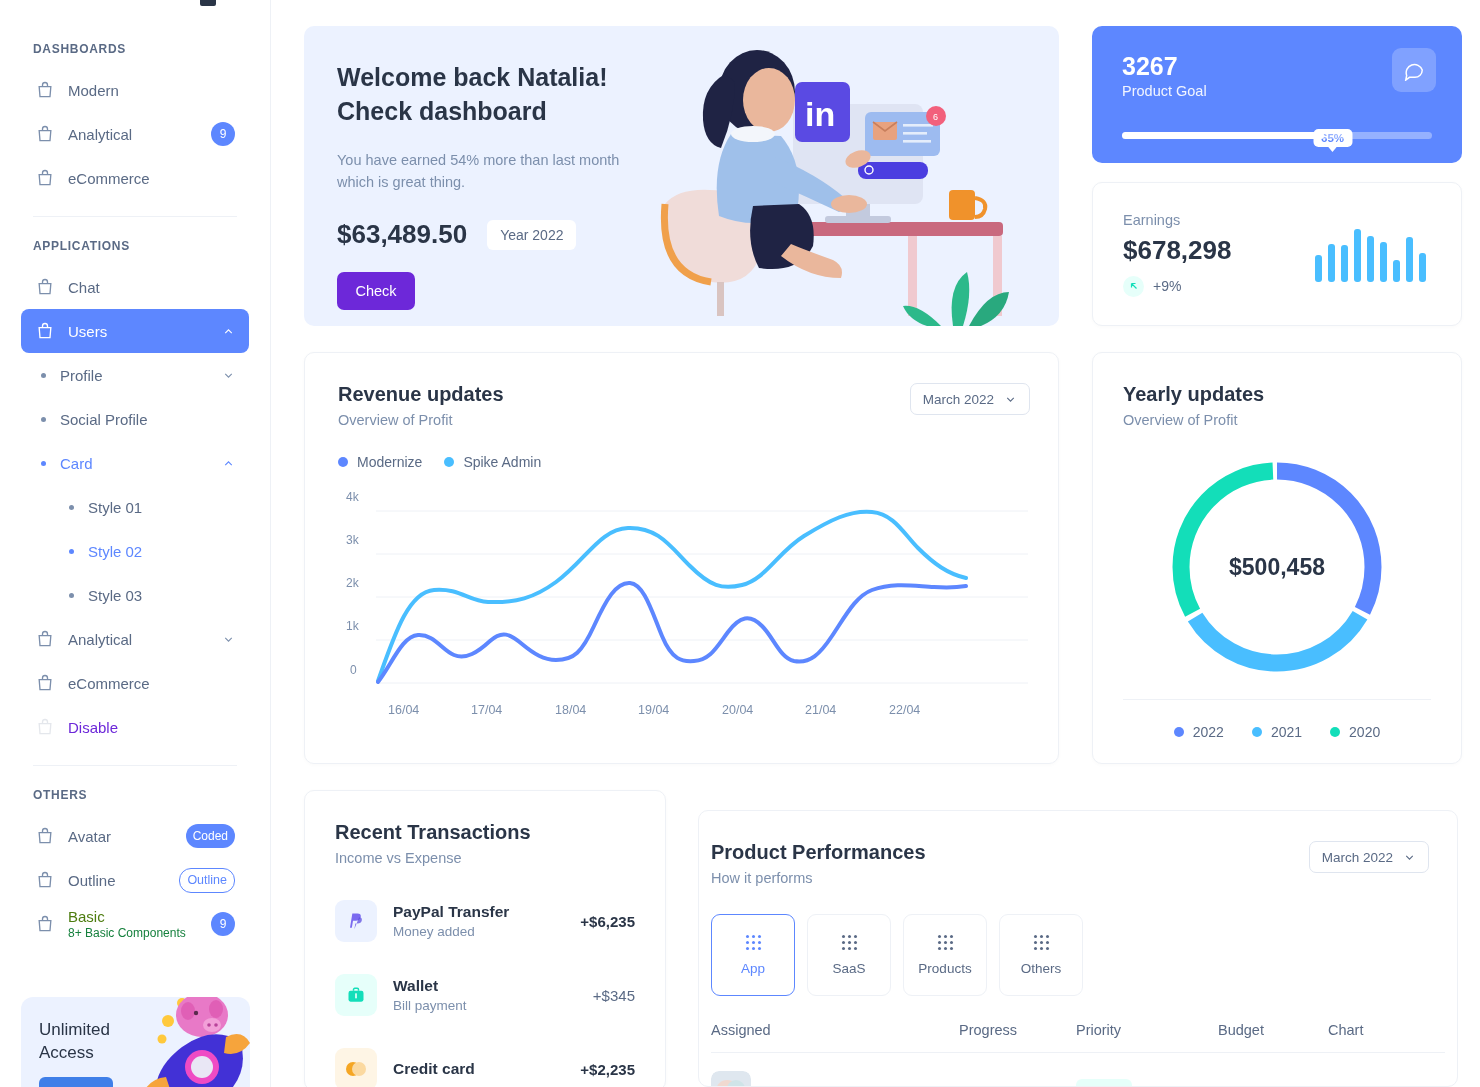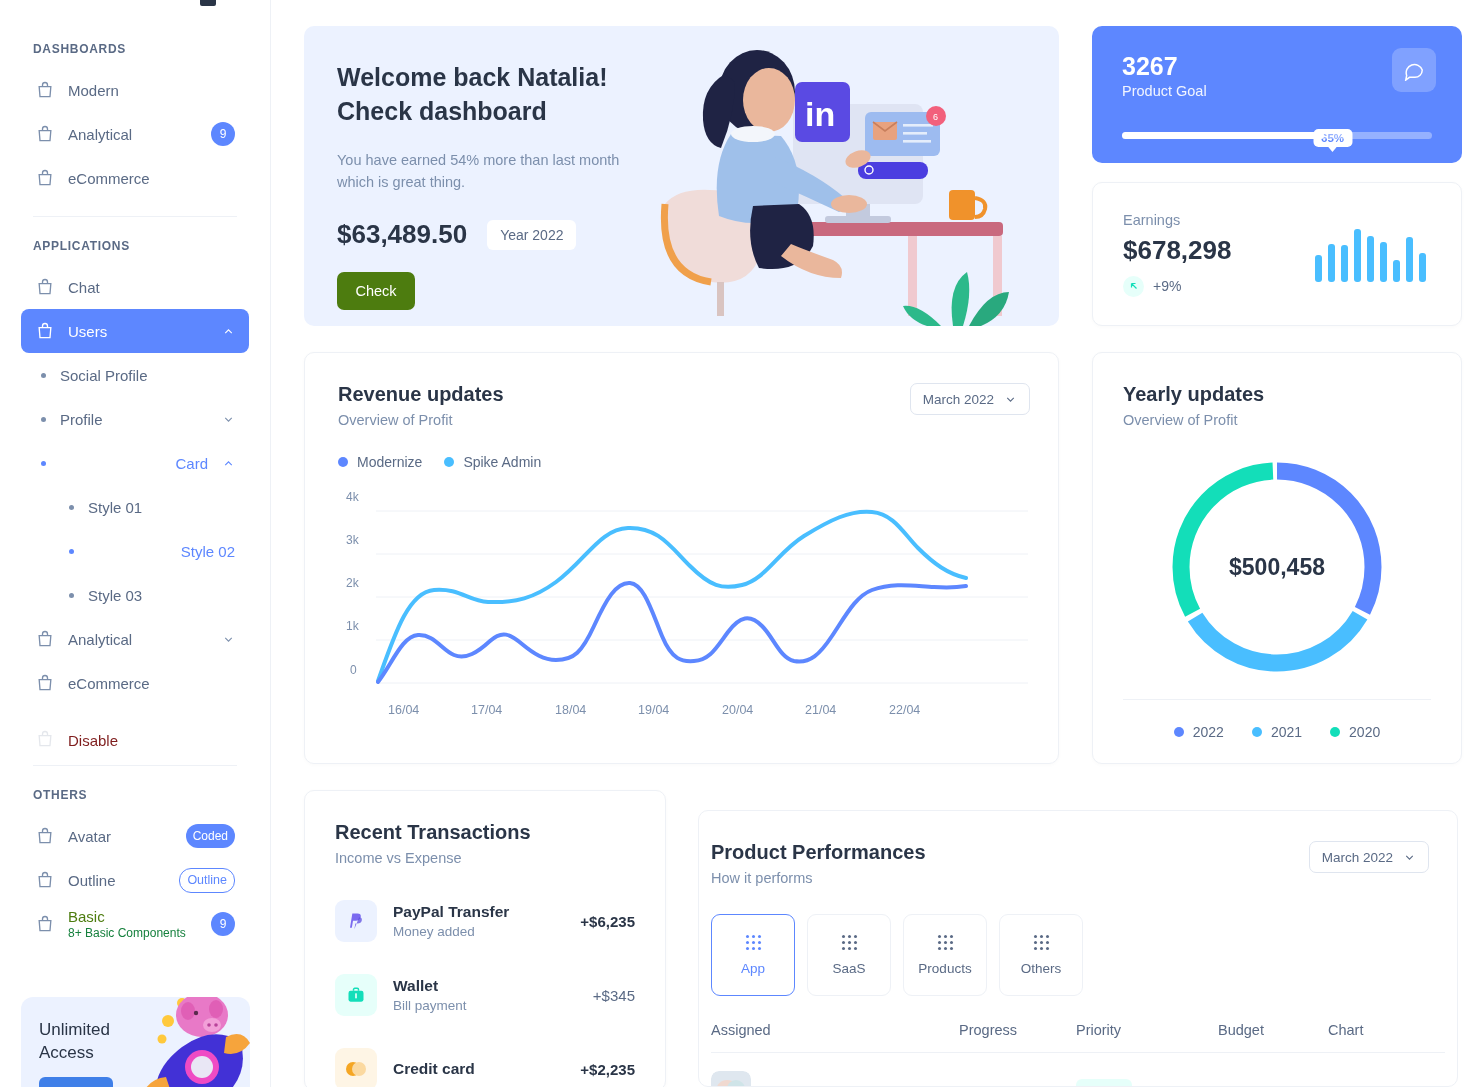--- a/index.html
+++ b/index.html
@@ -28,21 +28,21 @@
   }
   .nav-section.first { margin-top: 32px; }
   .nav-item {
     display: flex; align-items: center; gap: 13px;
     height: 44px; padding: 0 14px; border-radius: 8px;
     color: #5a6a85; font-size: 15px; cursor: pointer;
     position: relative;
   }
   .nav-item .label { flex: 1; white-space: nowrap; }
   .nav-item.active { background: #5d87ff; color: #fff; }
-  .nav-item.disabled { color: #7f1d1d; align-items: flex-end; }
+  .nav-item.disabled { color: #6d28d9; }
   .nav-item.disabled .bag-icon { opacity: .45; }
   .bag-icon { width: 20px; height: 20px; flex: 0 0 20px; display:block; }
   .divider { height: 1px; background: #eef1f6; margin: 16px 12px 0; }
 
   .badge {
     min-width: 24px; height: 24px; padding: 0 7px; border-radius: 12px;
     background: #5d87ff; color: #fff; font-size: 12px;
     display: flex; align-items: center; justify-content: center;
   }
   .badge.outline {
@@ -50,21 +50,21 @@
     border-radius: 12px; height: 25px; font-size: 12.5px;
   }
   .chev { width: 13px; height: 13px; flex: 0 0 13px; }
 
   .sub-item {
     display: flex; align-items: center; gap: 14px;
     height: 44px; padding: 0 14px 0 20px; border-radius: 8px;
     color: #5a6a85; font-size: 15px; cursor: pointer;
   }
   .sub-item .label { flex: 1; }
-  .sub-item.sel { color: #5d87ff; text-align: right; }
+  .sub-item.sel { color: #5d87ff; }
   .dot { width: 5px; height: 5px; border-radius: 50%; background: #7c8fac; flex: 0 0 5px; }
   .sub-item.sel .dot { background: #5d87ff; }
   .sub2 { padding-left: 48px; }
 
   .nav-item .sub-label { display: flex; flex-direction: column; flex: 1; }
   .sub-caption { font-size: 12px; color: #15803d; margin-top: 1px; }
   .nav-item .title-lg { font-size: 15px; color: #4d7c0f; }
 
   .promo {
     position: absolute; left: 21px; bottom: -60px; width: 229px; height: 150px;
@@ -103,21 +103,21 @@
   .welcome h1 { font-size: 25px; color: #2a3547; line-height: 1.35; font-weight: 600; }
   .welcome .sub { font-size: 14.5px; color: #7c8fac; margin-top: 20px; line-height: 1.55; max-width: 290px; }
   .amount-row { display: flex; align-items: center; gap: 20px; margin-top: 26px; }
   .amount { font-size: 26px; font-weight: 700; color: #2a3547; }
   .year-chip {
     background: #fff; color: #5a6a85; font-size: 14px;
     padding: 7px 13px; border-radius: 6px;
   }
   .check-btn {
     margin-top: 22px; width: 78px; height: 38px; border-radius: 7px;
-    background: #4d7c0f; color: #fff; font-size: 14.5px; border: none;
+    background: #6d28d9; color: #fff; font-size: 14.5px; border: none;
     display: flex; align-items: center; justify-content: center; cursor: pointer;
   }
   .welcome-art { position: absolute; right: 16px; bottom: 0; width: 390px; height: 300px; }
 
   
   .rightcol { grid-column: 2; grid-row: 1; display: flex; flex-direction: column; gap: 19px; }
   .goal {
     background: #5d87ff; border-radius: 10px; height: 137px;
     padding: 26px 30px; color: #fff; position: relative;
   }
@@ -284,29 +284,29 @@
           <path d="M9 8V6a3 3 0 0 1 6 0v2"></path>
         </svg>
       <span class="label">Users</span>
       <svg class="chev" viewBox="0 0 24 24" fill="none" stroke="#fff" stroke-width="2">
           <path d="M6 15l6-6 6 6"></path>
         </svg>
     </div>
 
     <div class="sub-item">
       <span class="dot"></span>
-      <span class="label">Social Profile</span>
-    </div>
-
-    <div class="sub-item">
-      <span class="dot"></span>
       <span class="label">Profile</span>
       <svg class="chev" viewBox="0 0 24 24" fill="none" stroke="#7c8fac" stroke-width="2">
           <path d="M6 9l6 6 6-6"></path>
         </svg>
+    </div>
+
+    <div class="sub-item">
+      <span class="dot"></span>
+      <span class="label">Social Profile</span>
     </div>
 
     <div class="sub-item sel">
       <span class="dot"></span>
       <span class="label">Card</span>
       <svg class="chev" viewBox="0 0 24 24" fill="none" stroke="#5d87ff" stroke-width="2">
           <path d="M6 15l6-6 6 6"></path>
         </svg>
     </div>
 

